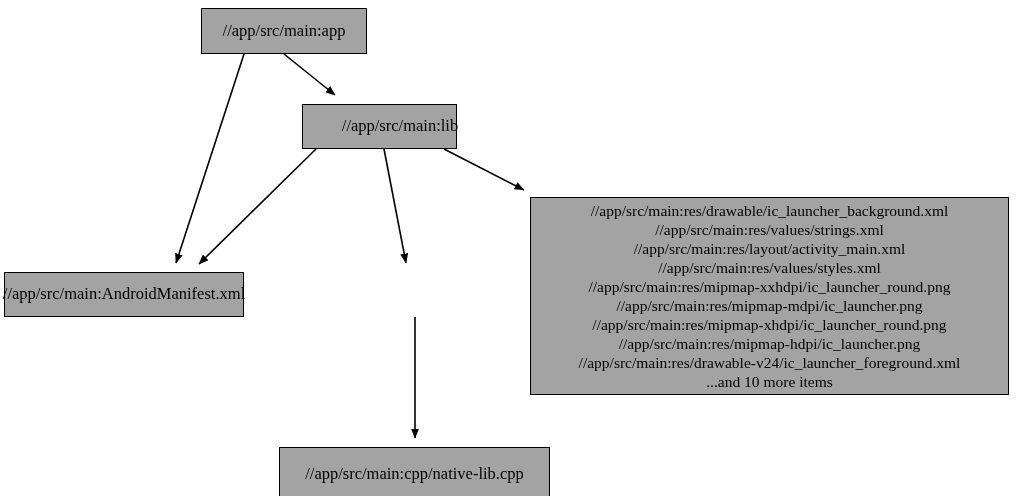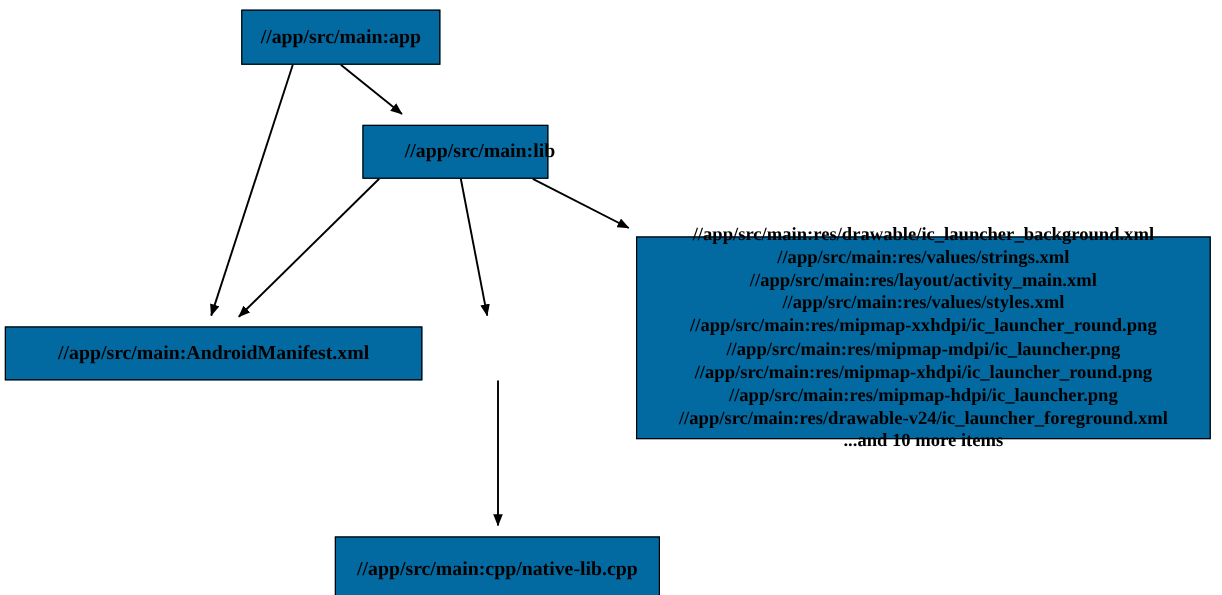--- a/index.html
+++ b/index.html
@@ -27,41 +27,40 @@
     left: 0;
     top: 0;
     width: 1018px;
     height: 496px;
     pointer-events: none;
   }
   .node {
     position: absolute;
     box-sizing: border-box;
     border: 1px solid #000000;
-    background: #0369a1;
+    background: #a3a3a3;
     display: flex;
     align-items: center;
     justify-content: center;
     text-align: center;
     font-size: 16.5px;
     line-height: 1.0;
     white-space: pre;
-    font-weight: bold;
   }
   .node-label {
     display: block;
     white-space: pre;
   }
   .node-app   { left: 201px; top: 8px;   width: 166px; height: 46px; }
   .node-lib   { left: 302px; top: 104px; width: 155px; height: 45px; padding-left: 41px; }
-  .node-manifest { left: 4px;   top: 272px; width: 348px; height: 45px; }
+  .node-manifest { left: 4px;   top: 272px; width: 240px; height: 45px; }
   .node-jni   { left: 325px; top: 272px; width: 182px; height: 45px; }
   .node-cpp   { left: 279px; top: 447px; width: 271px; height: 54px; }
   .node-res   {
-    left: 530px; top: 197px; width: 479px; height: 169px;
+    left: 530px; top: 197px; width: 479px; height: 198px;
     font-size: 15.5px;
     line-height: 1.23;
     justify-content: center;
   }
   .node-res .node-label {
     display: block;
     text-align: center;
   }
 </style>
 </head>

